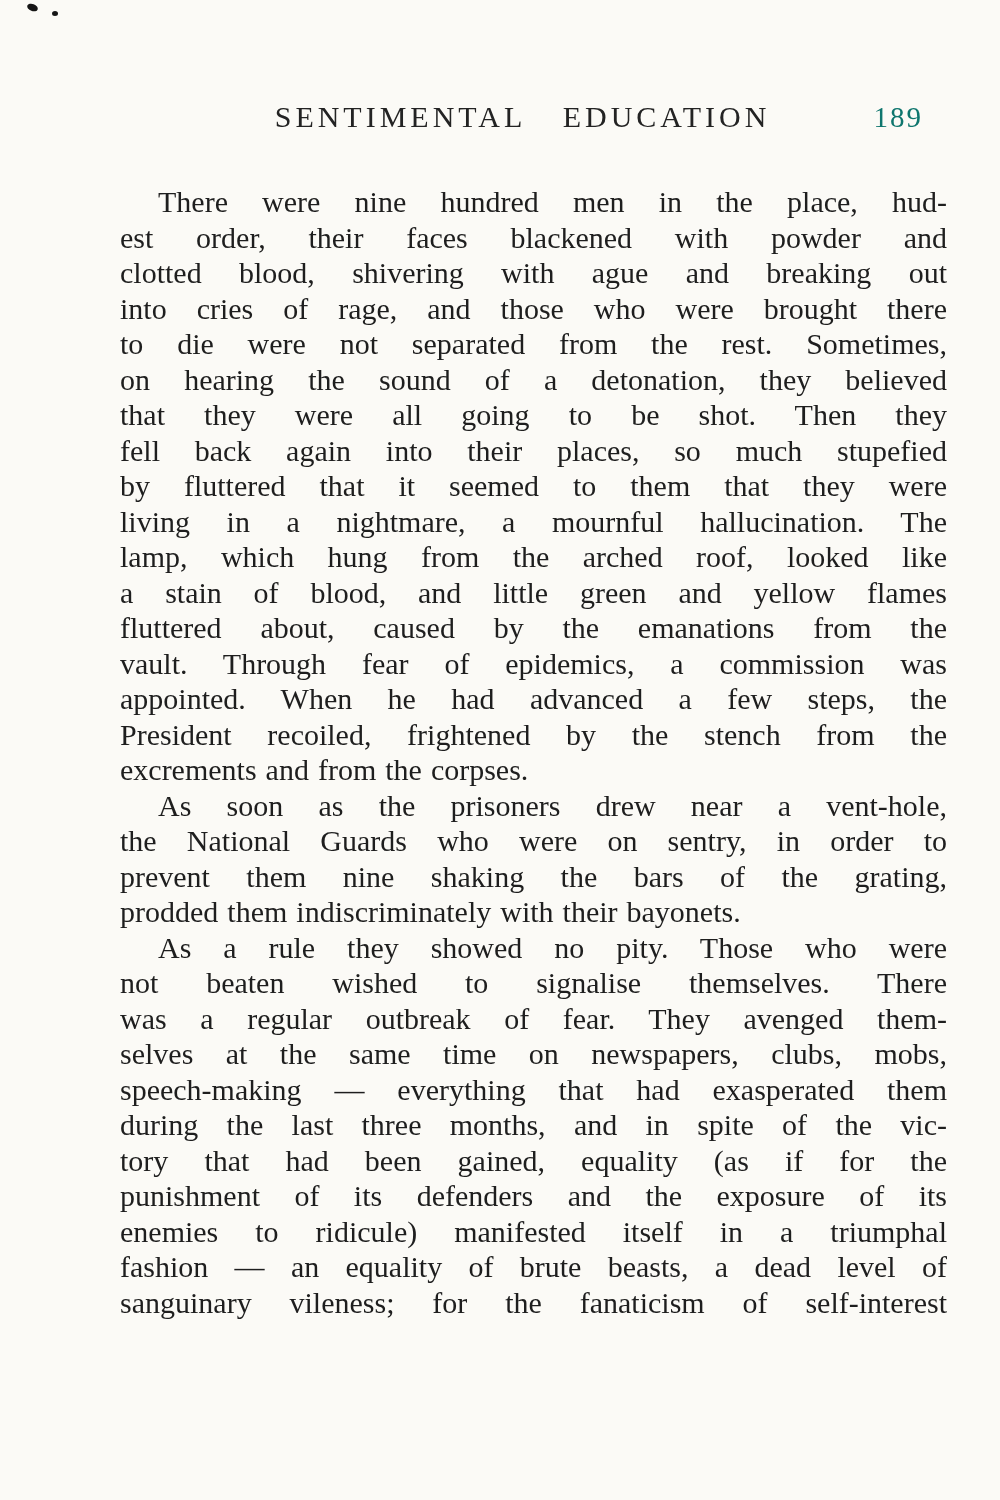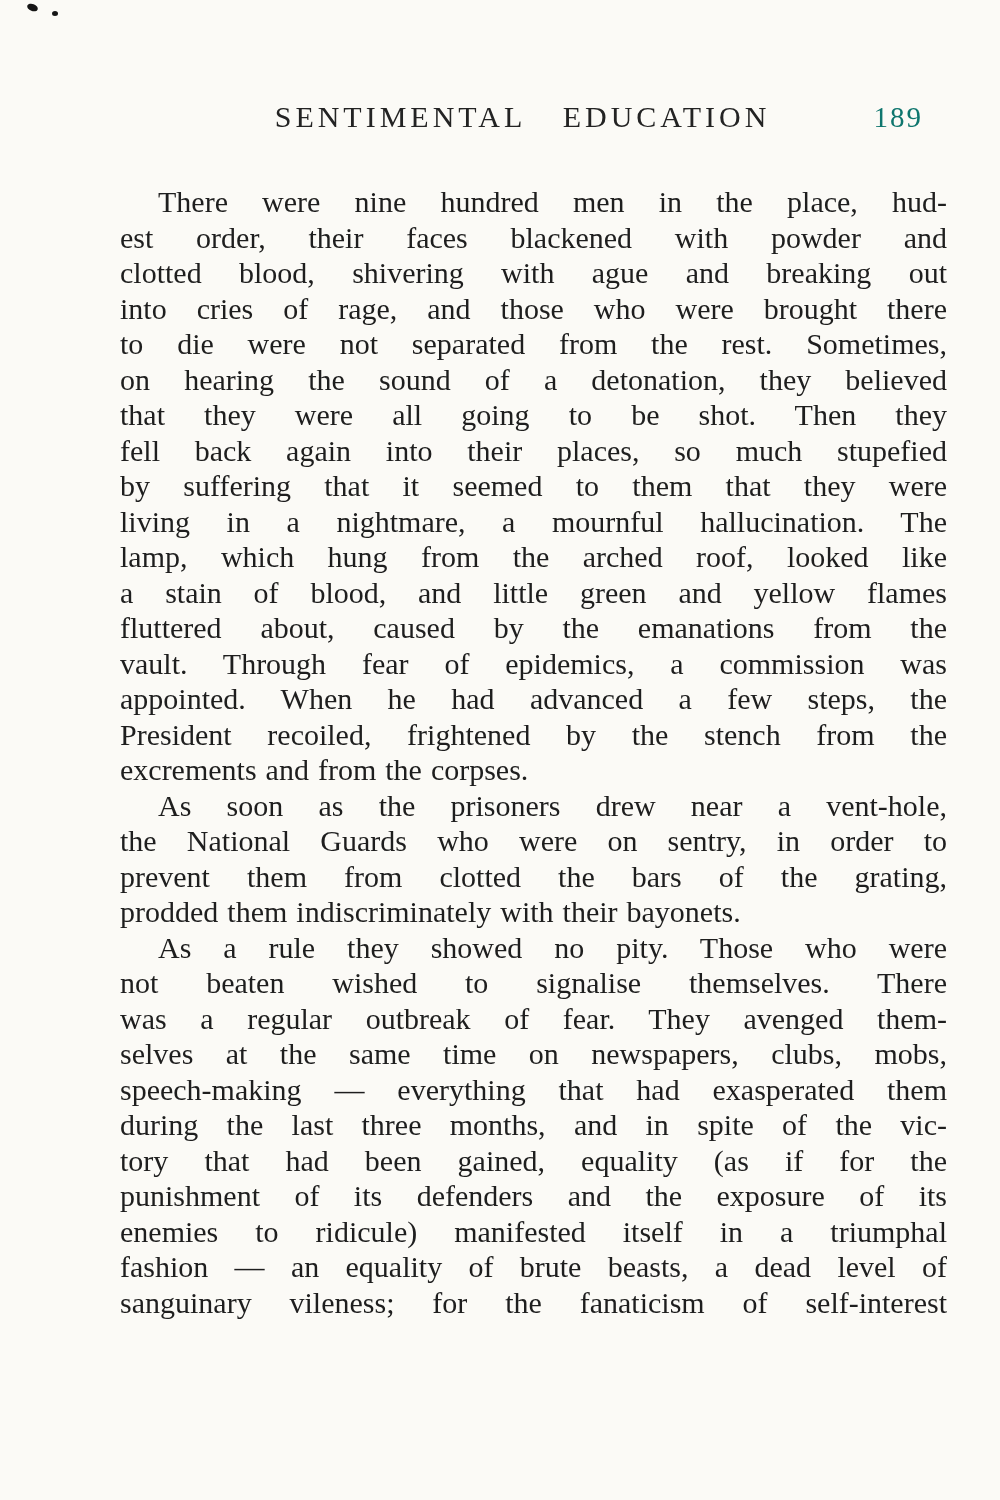--- a/index.html
+++ b/index.html
@@ -82,34 +82,34 @@
   <div class="body-text" id="body-text">
       <div class="paragraph">
         <div class="line first">There were nine hundred men in the place, hud-</div>
         <div class="line">est order, their faces blackened with powder and</div>
         <div class="line">clotted blood, shivering with ague and breaking out</div>
         <div class="line">into cries of rage, and those who were brought there</div>
         <div class="line">to die were not separated from the rest.  Sometimes,</div>
         <div class="line">on hearing the sound of a detonation, they believed</div>
         <div class="line">that they were all going to be shot.  Then they</div>
         <div class="line">fell back again into their places, so much stupefied</div>
-        <div class="line">by suffering that it seemed to them that they were</div>
+        <div class="line">by fluttered that it seemed to them that they were</div>
         <div class="line">living in a nightmare, a mournful hallucination.  The</div>
         <div class="line">lamp, which hung from the arched roof, looked like</div>
         <div class="line">a stain of blood, and little green and yellow flames</div>
         <div class="line">fluttered about, caused by the emanations from the</div>
         <div class="line">vault.  Through fear of epidemics, a commission was</div>
         <div class="line">appointed.  When he had advanced a few steps, the</div>
         <div class="line">President recoiled, frightened by the stench from the</div>
         <div class="line last">excrements and from the corpses.</div>
       </div>
       <div class="paragraph">
         <div class="line first">As soon as the prisoners drew near a vent-hole,</div>
         <div class="line">the National Guards who were on sentry, in order to</div>
-        <div class="line">prevent them from clotted the bars of the grating,</div>
+        <div class="line">prevent them nine shaking the bars of the grating,</div>
         <div class="line last">prodded them indiscriminately with their bayonets.</div>
       </div>
       <div class="paragraph">
         <div class="line first">As a rule they showed no pity.  Those who were</div>
         <div class="line">not beaten wished to signalise themselves.  There</div>
         <div class="line">was a regular outbreak of fear.  They avenged them-</div>
         <div class="line">selves at the same time on newspapers, clubs, mobs,</div>
         <div class="line">speech-making — everything that had exasperated them</div>
         <div class="line">during the last three months, and in spite of the vic-</div>
         <div class="line">tory that had been gained, equality (as if for the</div>

